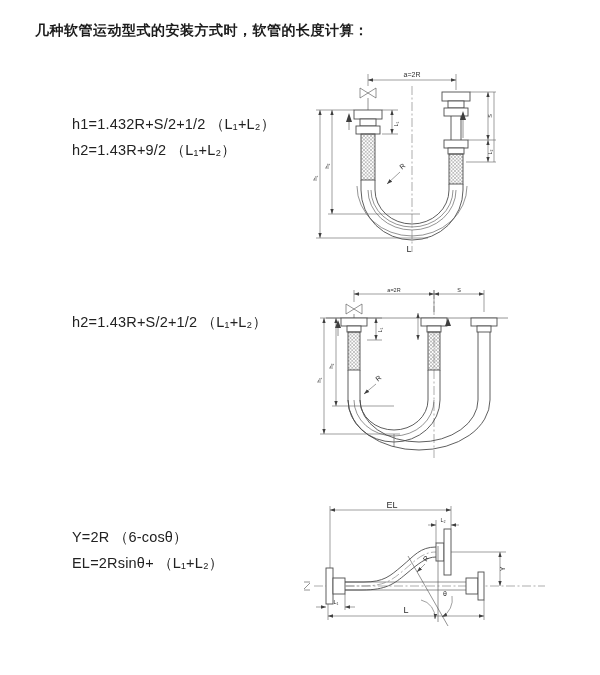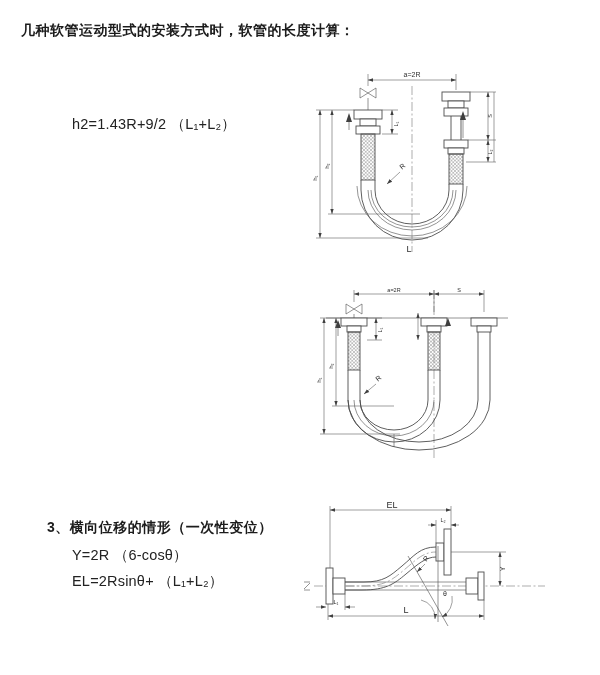--- a/index.html
+++ b/index.html
@@ -2,21 +2,21 @@
 <html><head>
 <meta charset="utf-8">
 <style>
   html,body{margin:0;padding:0;}
   body{
     width:600px;height:675px;background:#ffffff;position:relative;
     font-family:"Liberation Sans","DejaVu Sans",sans-serif;color:#1c1c1c;
     overflow:hidden;
   }
   .page-title{
-    position:absolute;left:21px;top:22px;font-size:14px;font-weight:bold;
+    position:absolute;left:35px;top:22px;font-size:14px;font-weight:bold;
     letter-spacing:0.5px;white-space:nowrap;
   }
   .section{position:absolute;left:47px;width:300px;}
   .sec1{top:106px;}
   .sec2{top:304px;}
   .sec3{top:519px;}
   .heading{font-size:14px;font-weight:bold;letter-spacing:0.5px;white-space:nowrap;}
   .formula{
     font-size:14.5px;font-weight:normal;margin:10px 0 0 25px;line-height:16px;
     white-space:nowrap;letter-spacing:0.2px;color:#222;
@@ -36,28 +36,29 @@
   text{fill:#2e2e2e;font-size:7px;font-family:"Liberation Sans","DejaVu Sans",sans-serif;}
   .t-big{font-size:9px;}
   .t-sm{font-size:5.5px;}
 </style>
 </head>
 <body>
 
 <div class="page-title">几种软管运动型式的安装方式时，软管的长度计算：</div>
 
 <div class="section sec1">
+  <div class="formula">h1=1.432R+S/2+1/2 （L₁+L₂）</div>
   <div class="formula">h2=1.43R+9/2 （L₁+L₂）</div>
 </div>
 
 <div class="section sec2">
+  <div class="formula">h2=1.43R+S/2+1/2 （L₁+L₂）</div>
 </div>
 
 <div class="section sec3">
-  <div class="heading">3、横向位移的情形（一次性变位）</div>
   <div class="formula">Y=2R （6-cosθ）</div>
   <div class="formula">EL=2Rsinθ+ （L₁+L₂）</div>
 </div>
 
 <svg class="diagram dg1" width="250" height="196" viewBox="0 0 250 196">
   <defs>
     <marker id="mA" markerUnits="userSpaceOnUse" markerWidth="7" markerHeight="6" refX="5.4" refY="3" orient="auto-start-reverse">
       <path d="M0,1.2 L5.5,3 L0,4.8 z" fill="#3f3f3f"></path>
     </marker>
     <marker id="mI" markerUnits="userSpaceOnUse" markerWidth="7" markerHeight="6" refX="5.4" refY="3" orient="auto">

